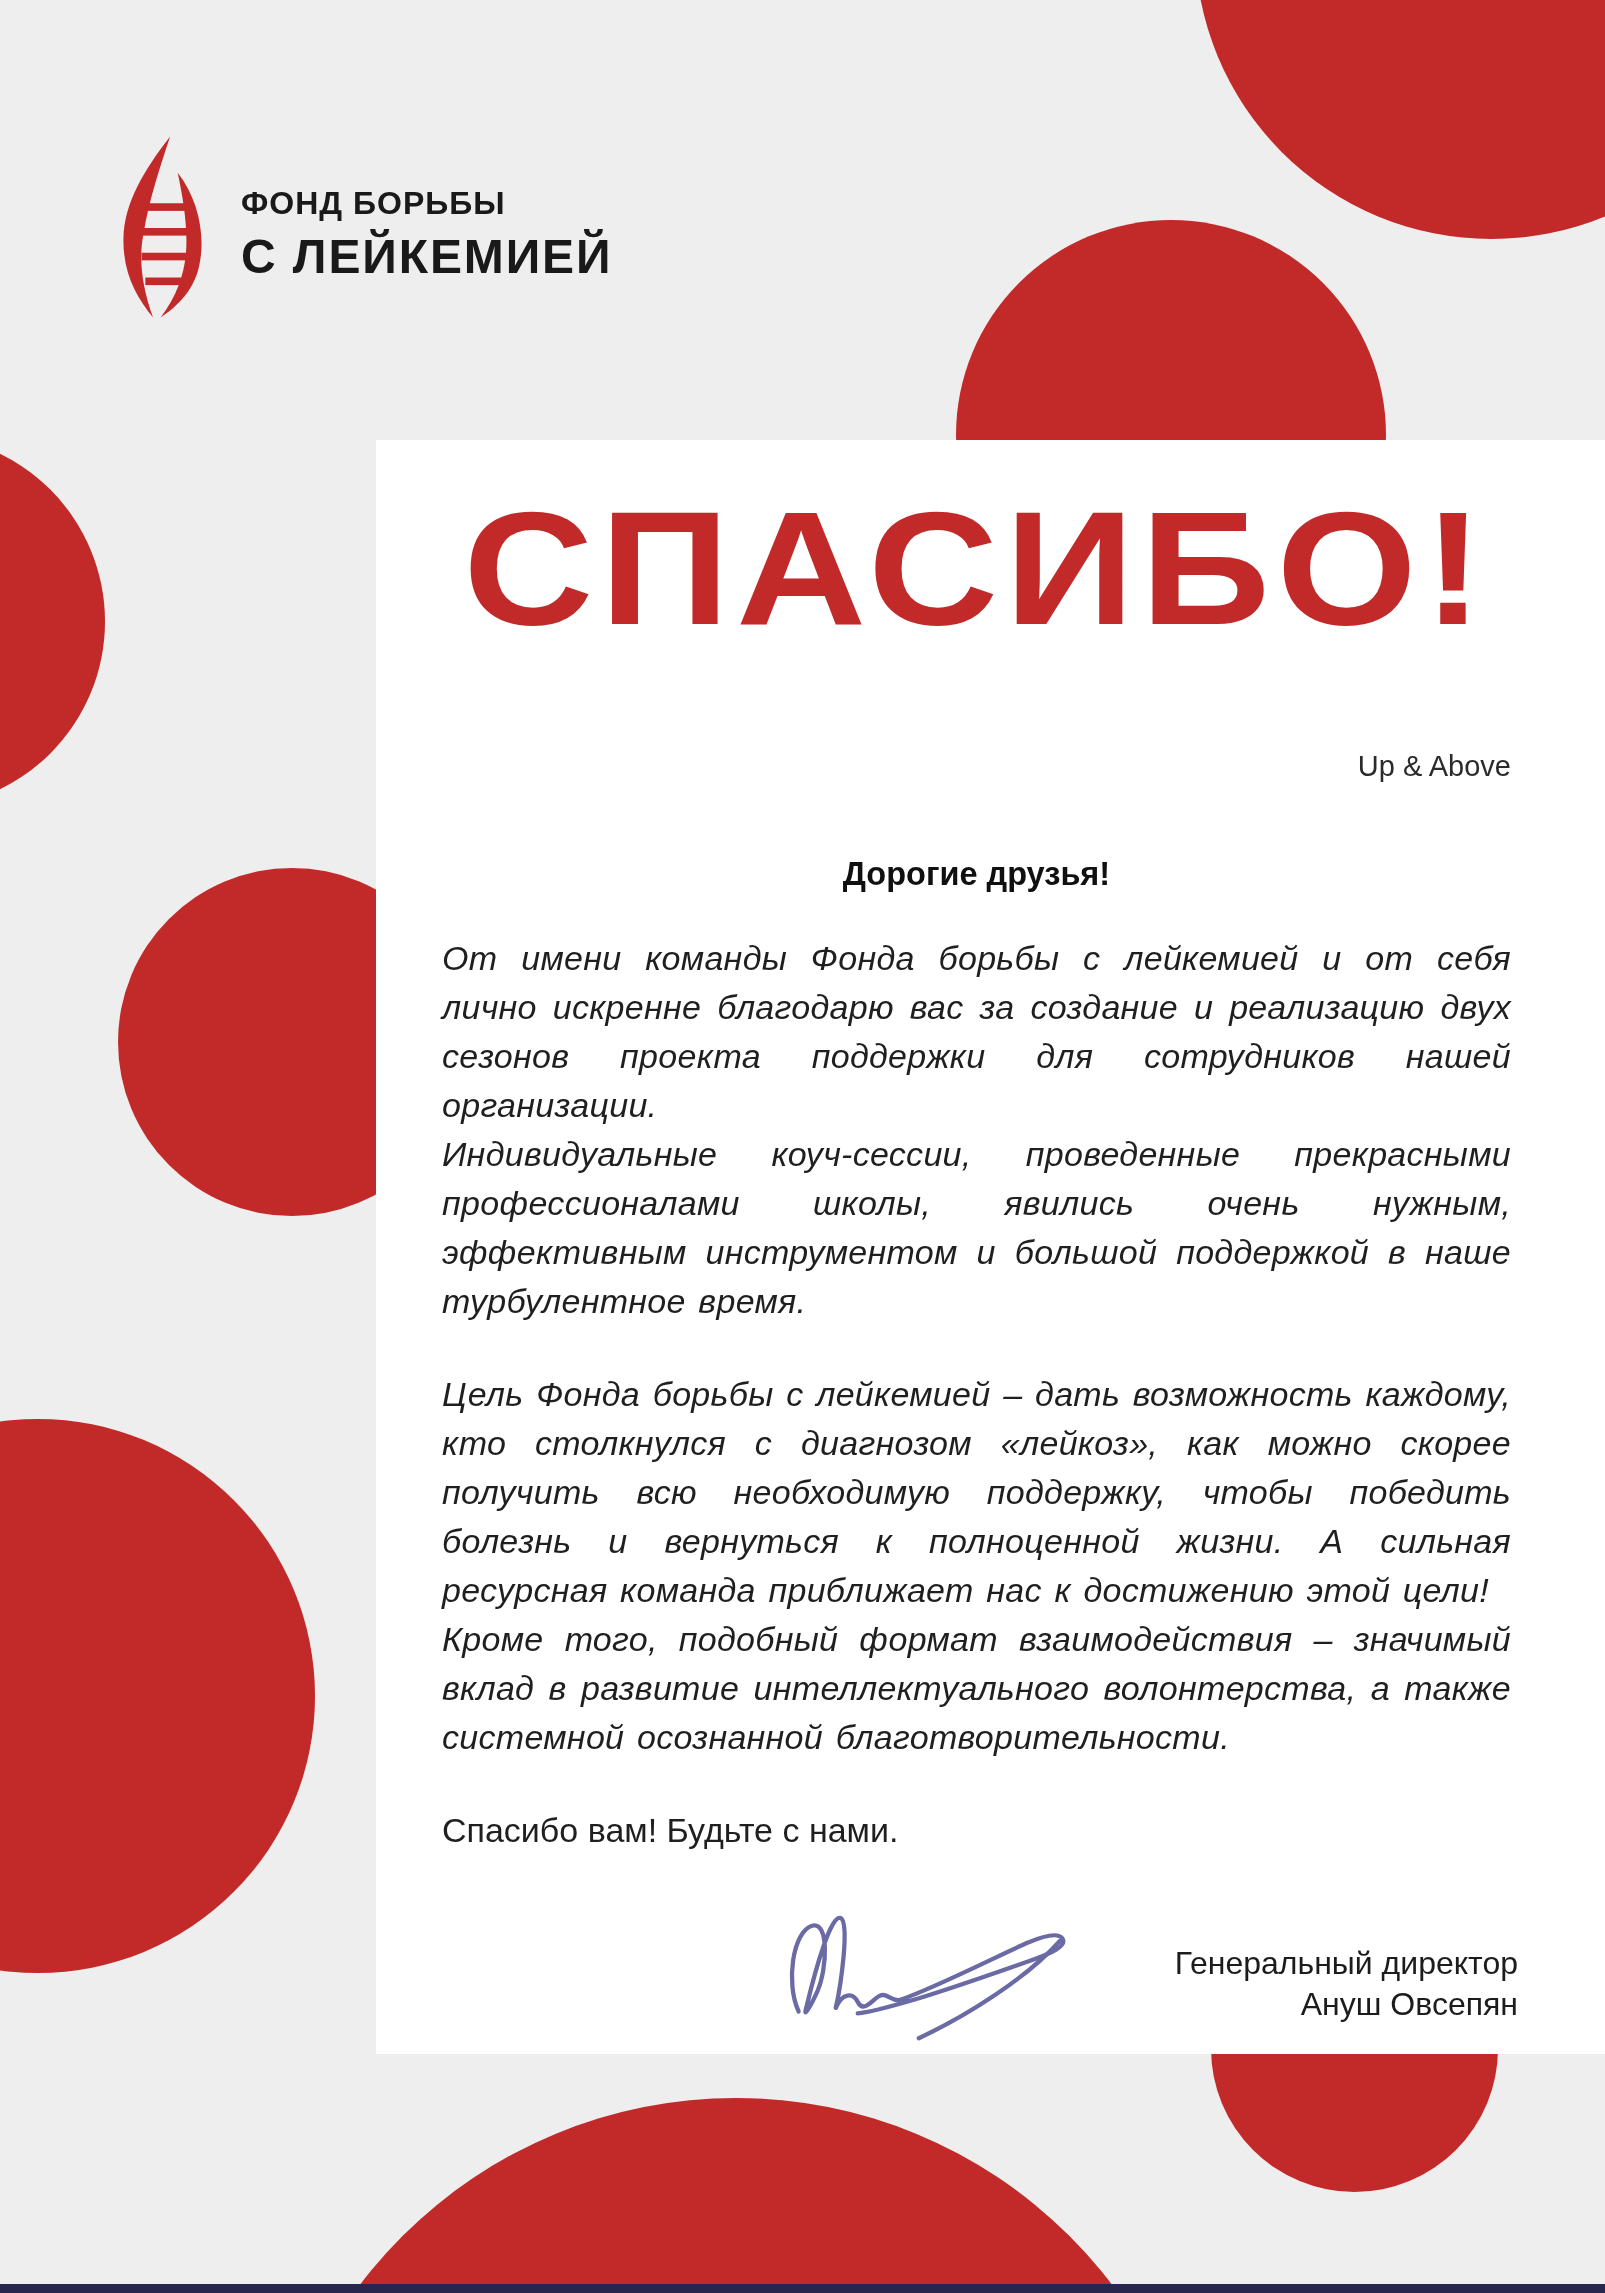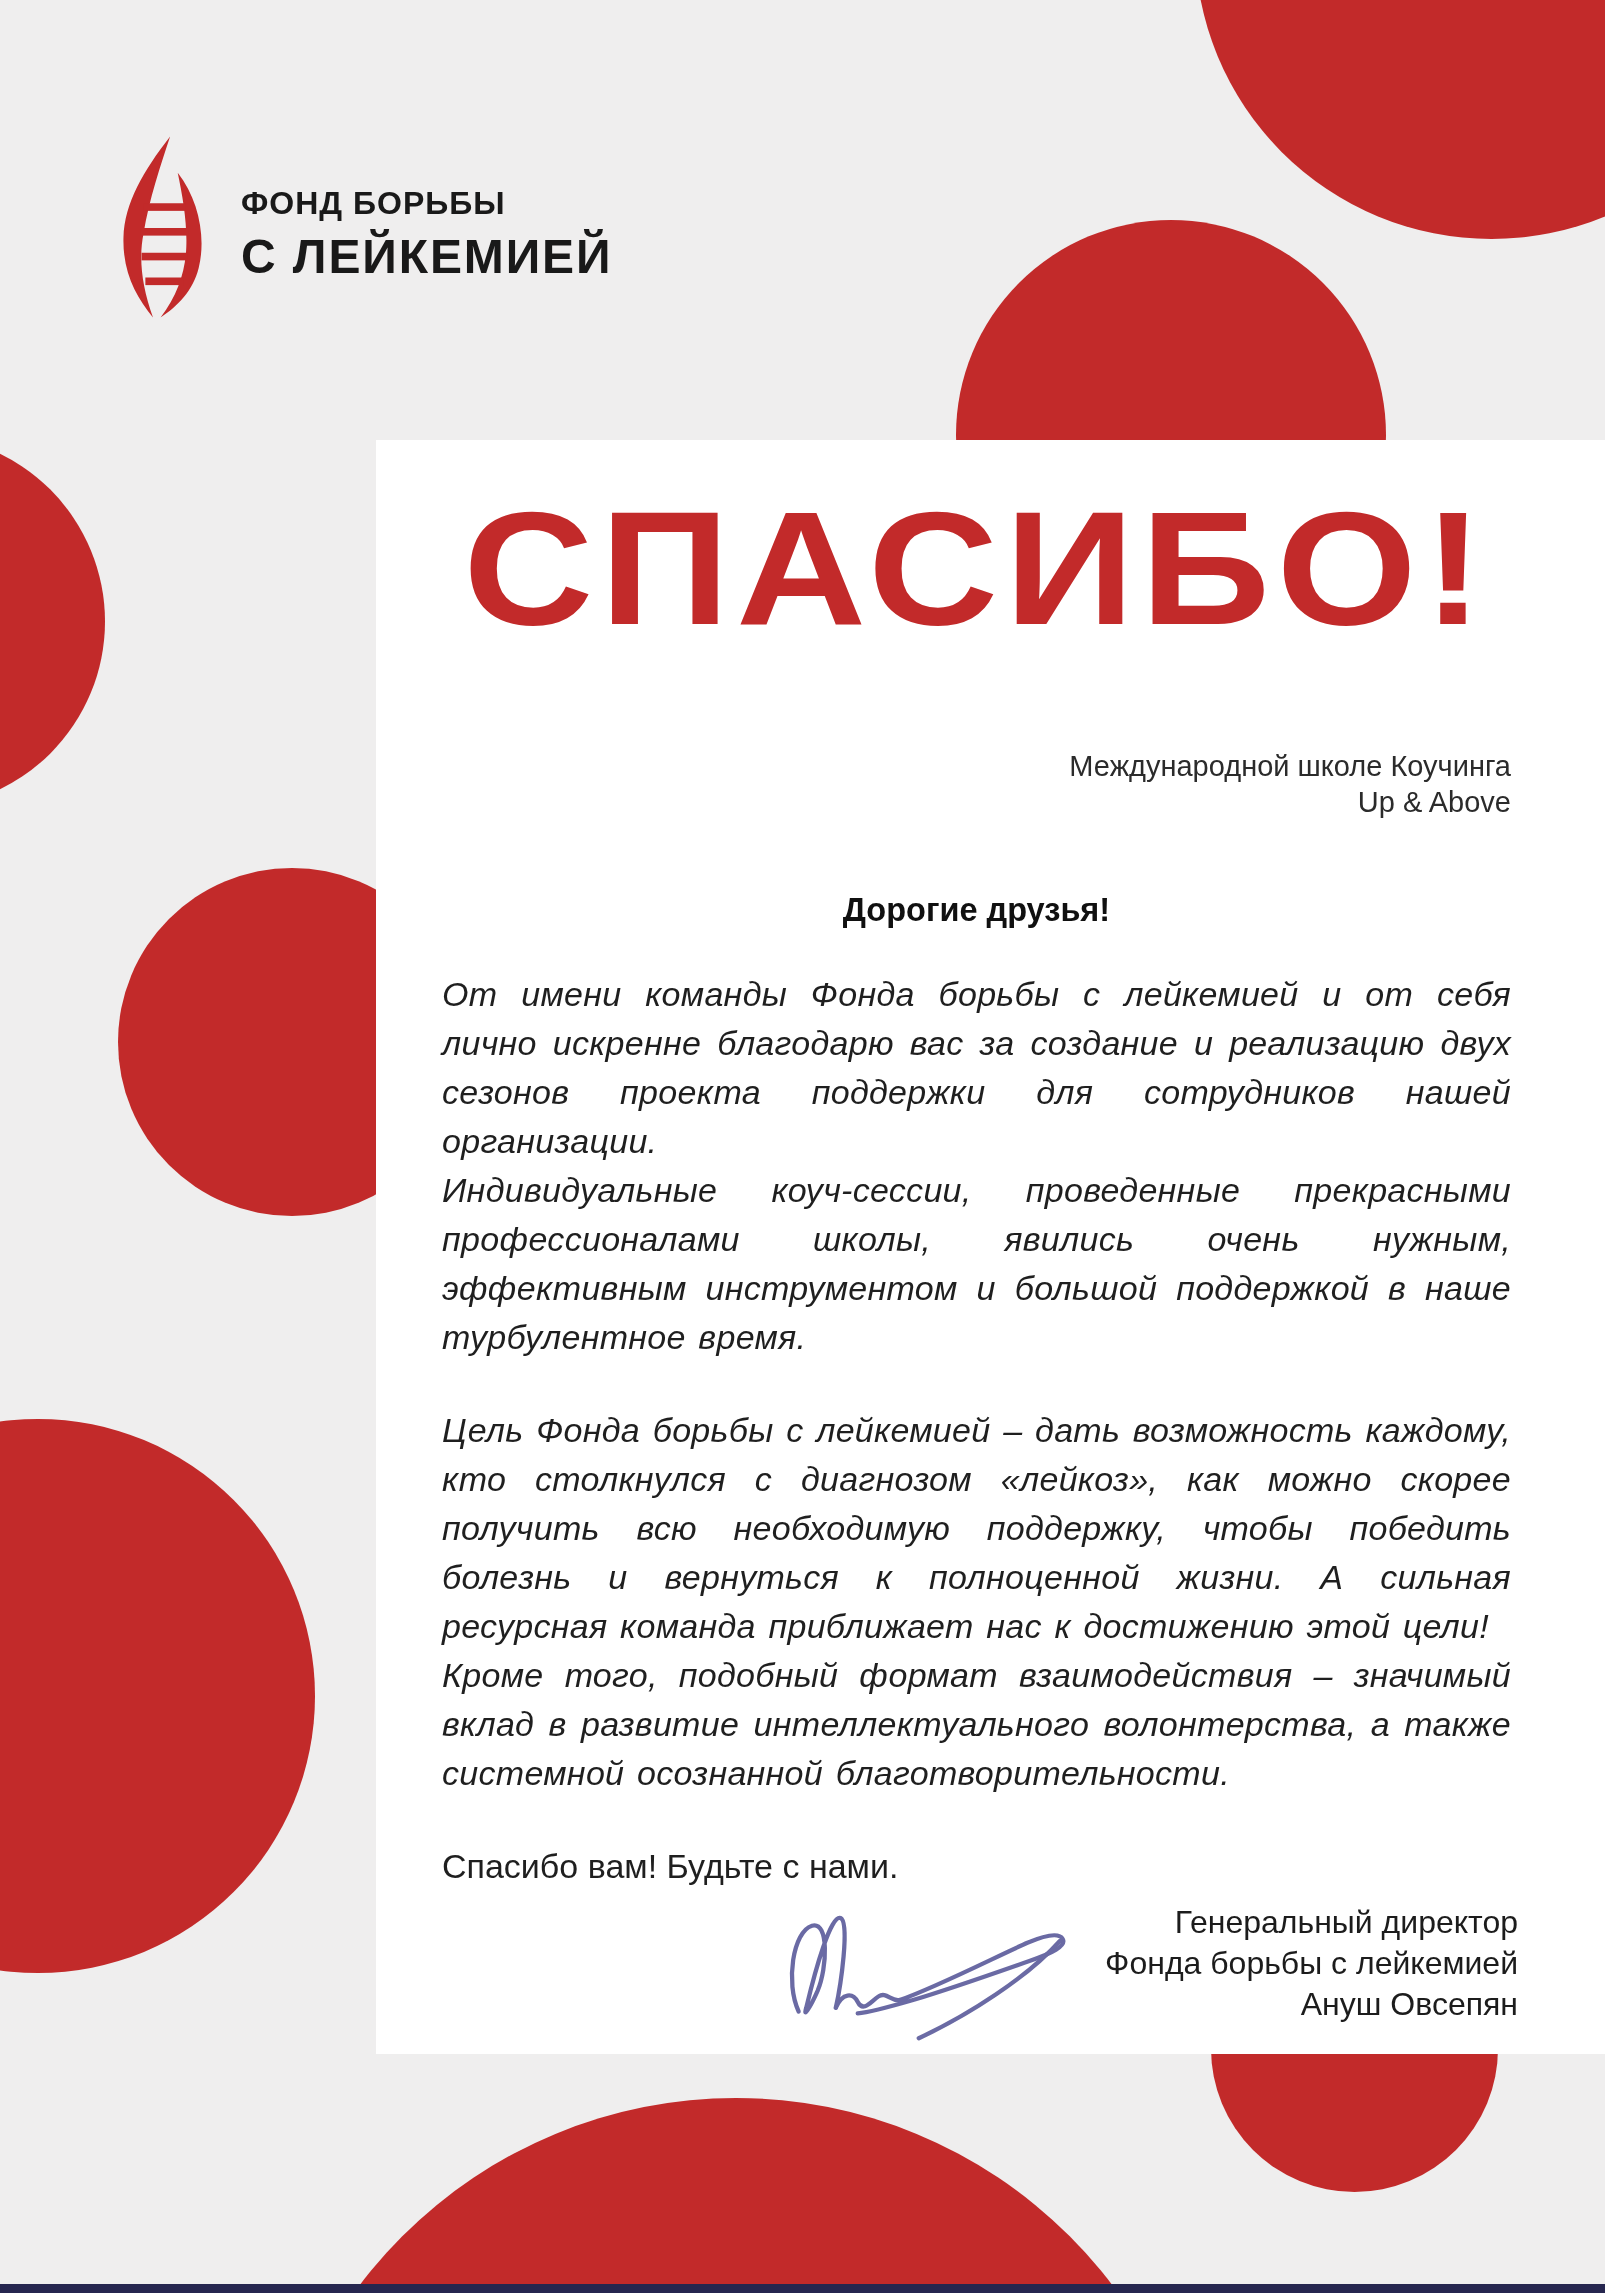--- a/index.html
+++ b/index.html
@@ -113,21 +113,20 @@
   <span class="logo-text">
     <div class="logo-line1">ФОНД БОРЬБЫ</div>
     <div class="logo-line2">С ЛЕЙКЕМИЕЙ</div>
   </span>
 </div>
 
 <div class="card">
   <div class="headline">СПАСИБО!</div>
 
   <div class="recipient">
-    <div>Международной школе Коучинга</div>
     <div>Up &amp; Above</div>
   </div>
 
   <div class="salutation">Дорогие друзья!</div>
 
   <div class="body-text">
     <p>От имени команды Фонда борьбы с лейкемией и от себя лично искренне благодарю вас за создание и реализацию двух сезонов проекта поддержки для сотрудников нашей организации.</p>
     <p>Индивидуальные коуч-сессии, проведенные прекрасными профессионалами школы, явились очень нужным, эффективным инструментом и большой поддержкой в наше турбулентное время.</p>
     <p class="gap">Цель Фонда борьбы с лейкемией – дать возможность каждому, кто столкнулся с диагнозом «лейкоз», как можно скорее получить всю необходимую поддержку, чтобы победить болезнь и вернуться к полноценной жизни. А сильная ресурсная команда приближает нас к достижению этой цели!</p>
     <p>Кроме того, подобный формат взаимодействия – значимый вклад в развитие интеллектуального волонтерства, а также системной осознанной благотворительности.</p>
@@ -141,20 +140,19 @@
         <g fill="none" stroke="#5e5e9d" stroke-width="4.5" stroke-linecap="round" opacity="0.92">
           <path d="M22,118 C8,88 16,34 36,28 C54,23 52,72 42,96 C34,114 26,126 30,114 C40,72 56,16 66,20 C76,24 66,92 61,114"></path>
           <path d="M61,114 C68,98 79,98 84,108 C90,120 99,106 106,102 C114,97 119,108 128,106"></path>
           <path d="M128,106 C168,92 238,56 262,46 C281,38 295,35 299,42 C303,49 288,57 264,65 C230,77 175,96 142,106 C118,113 96,119 84,120"></path>
           <path d="M296,44 C262,82 200,122 148,146"></path>
         </g>
       </svg>
     </span>
     <div class="director">
       <div>Генеральный директор</div>
-      <div>Фонда борьбы с лейкемией</div>
       <div>Ануш Овсепян</div>
     </div>
   </div>
 </div>
 
 <div class="footer-bar"></div>
 
 
 </body></html>

